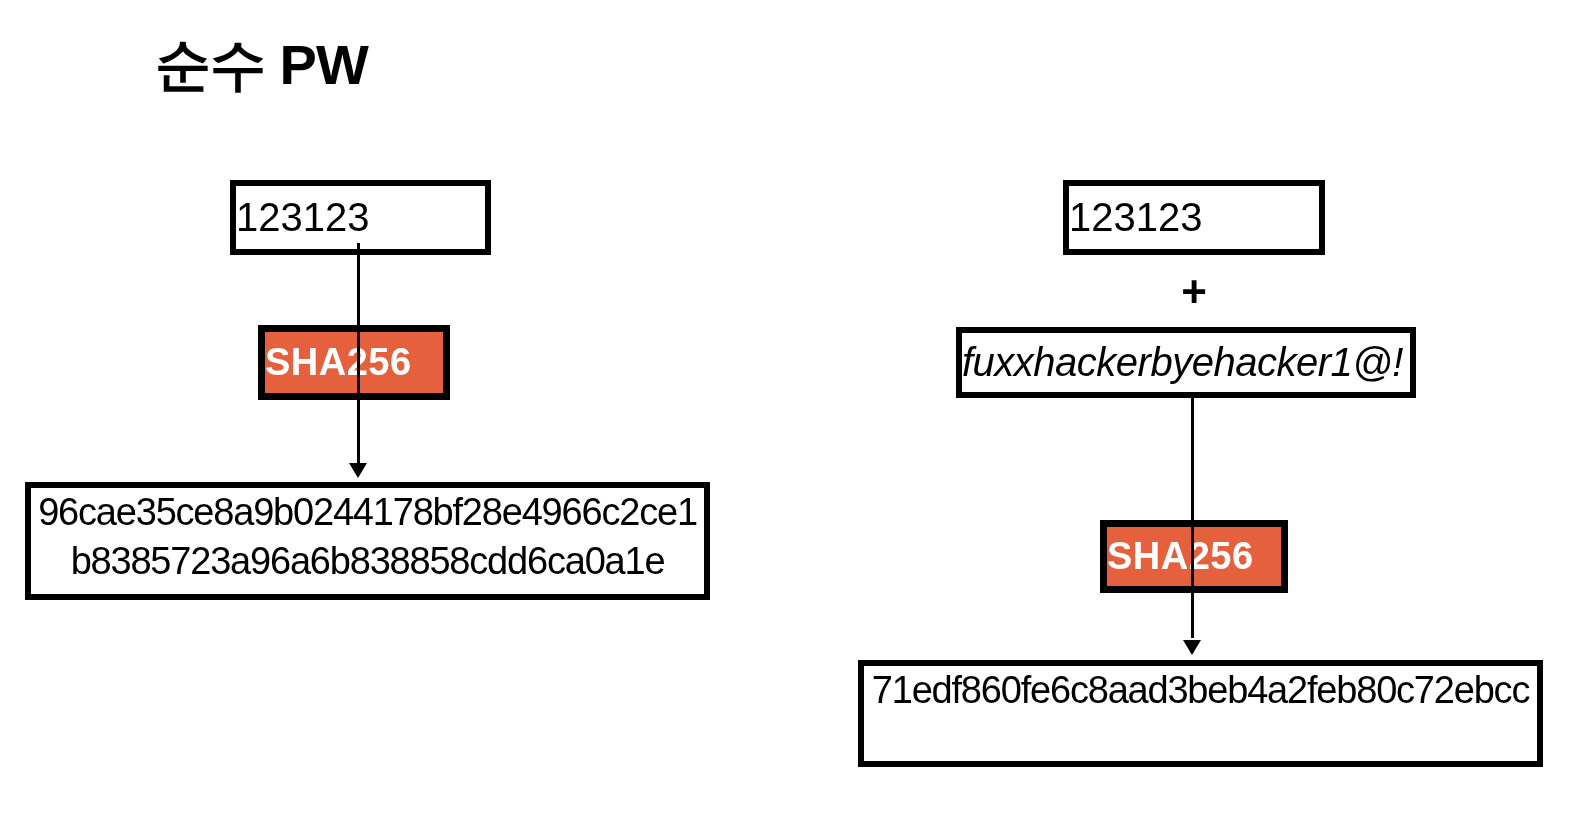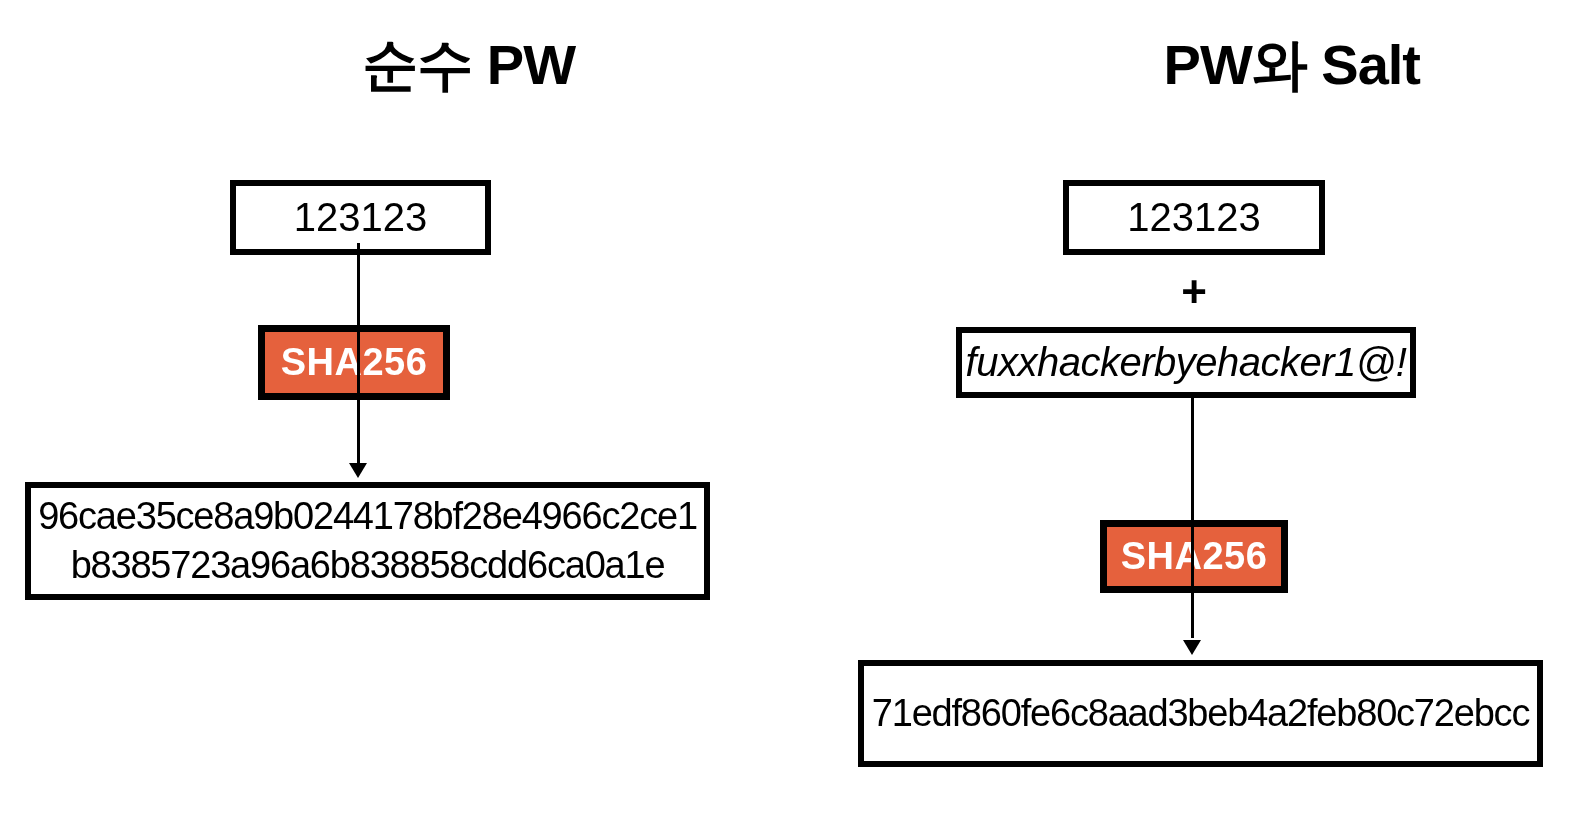--- a/index.html
+++ b/index.html
@@ -14,32 +14,31 @@
     height: 828px;
     background: #ffffff;
     overflow: hidden;
     color: #000;
   }
   .title {
     position: absolute;
     font-size: 56px;
     font-weight: 800;
     line-height: 70px;
-    text-align: right;
+    text-align: left;
     letter-spacing: -1px;
     white-space: nowrap;
   }
   .box {
     position: absolute;
     background: #ffffff;
     border: 6px solid #000;
     box-sizing: border-box;
     display: flex;
     align-items: center;
-    justify-content: center;
     text-align: center;
   }
   .pw-box   { font-size: 40px; }
   .salt-box { font-size: 40px; letter-spacing: -0.5px; }
   .sha-box  {
     border-width: 7px;
     background: #E5613D;
     color: #ffffff;
     font-size: 38px;
     font-weight: 700;
@@ -109,21 +108,20 @@
 
   <div class="box sha-box left-sha" style="background: rgb(229, 97, 61);">
     <span>SHA256</span>
   </div>
 
   <div class="box hash-box left-hash">
     <div>96cae35ce8a9b0244178bf28e4966c2ce1</div>
     <div>b8385723a96a6b838858cdd6ca0a1e</div>
   </div>
 
-  <div class="title right-title">PW와 Salt</div>
 
   <div class="box pw-box right-pw">
     <span>123123</span>
   </div>
 
   <div class="plus right-plus">+</div>
 
   <div class="box salt-box right-salt" style="left:956px; top:327px; width:460px; height:71px;font-style:italic;">
     <span>fuxxhackerbyehacker1@!</span>
   </div>

